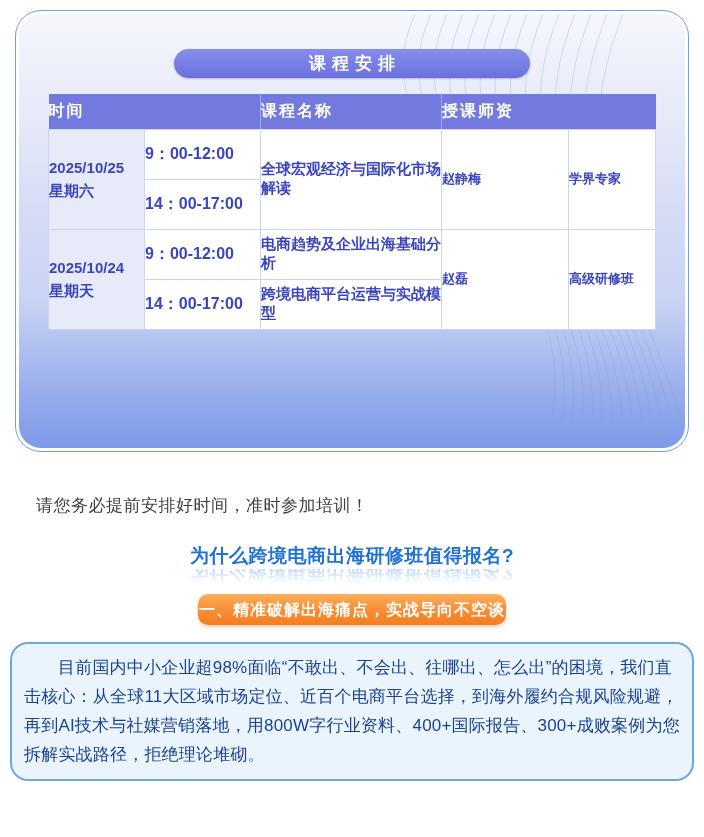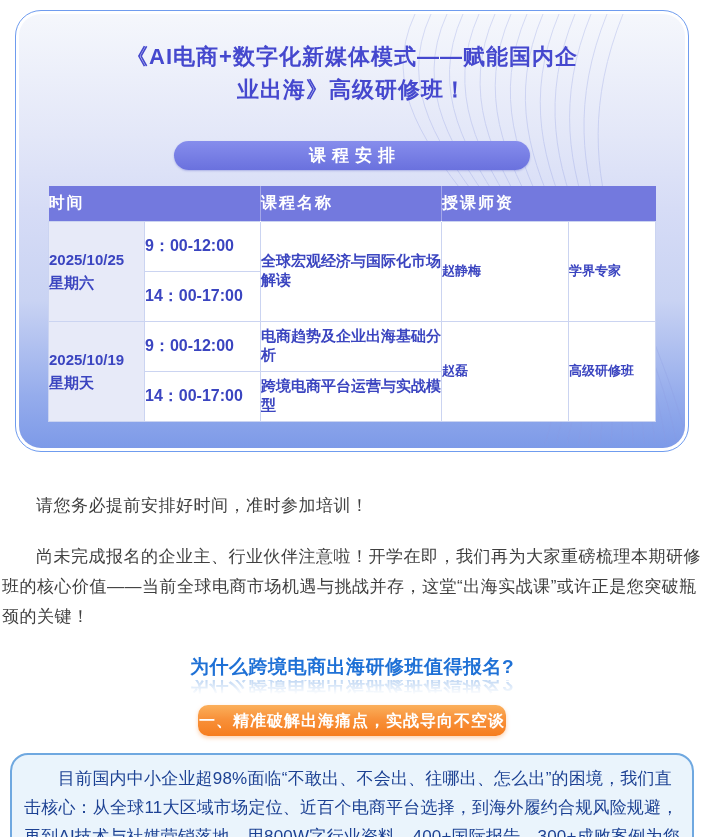--- a/index.html
+++ b/index.html
@@ -86,24 +86,20 @@
           <path d="M142 0C72 164 246 256 237 430"></path>
           <path d="M158 0C88 166 249 259 248 430"></path>
           <path d="M174 0C104 168 252 262 259 430"></path>
           <path d="M190 0C120 170 255 265 270 430"></path>
           <path d="M206 0C136 172 258 268 281 430"></path>
           <path d="M222 0C152 174 261 271 292 430"></path>
           <path d="M238 0C168 176 264 274 303 430"></path>
         </g>
       </svg>
 
-      <div class="hero-title">
-        <div>《AI电商+数字化新媒体模式——赋能国内企</div>
-        <div>业出海》高级研修班！</div>
-      </div>
 
       <div class="pill">课程安排</div>
 
       <table class="schedule">
         <colgroup>
           <col style="width:96px">
             <col style="width:116px">
             <col style="width:181px">
           <col style="width:127px">
             <col style="width:87px">
@@ -125,40 +121,39 @@
             <td class="time-cell">9：00-12:00</td>
             <td rowspan="2" class="course-cell">全球宏观经济与国际化市场解读</td>
             <td rowspan="2" class="teacher-cell">赵静梅</td>
             <td rowspan="2" class="expert-cell">学界专家</td>
           </tr>
           <tr>
             <td class="time-cell">14：00-17:00</td>
           </tr>
           <tr>
             <td rowspan="2" class="date-cell">
-              <div>2025/10/19</div>
+              <div>2025/10/24</div>
               <div>星期天</div>
             </td>
             <td class="time-cell">9：00-12:00</td>
             <td class="course-cell">电商趋势及企业出海基础分析</td>
             <td rowspan="2" class="teacher-cell">赵磊</td>
             <td rowspan="2" class="expert-cell">高级研修班</td>
           </tr>
           <tr>
             <td class="time-cell">14：00-17:00</td>
             <td class="course-cell">跨境电商平台运营与实战模型</td>
           </tr>
         </tbody>
       </table>
     </div>
   </div>
 
   <div class="article">
     <p class="para">请您务必提前安排好时间，准时参加培训！</p>
-    <p class="para second">尚未完成报名的企业主、行业伙伴注意啦！开学在即，我们再为大家重磅梳理本期研修班的核心价值——当前全球电商市场机遇与挑战并存，这堂“出海实战课”或许正是您突破瓶颈的关键！</p>
 
     <div class="question-wrap">
       <div class="question">为什么跨境电商出海研修班值得报名?</div>
       <div class="question question-reflection">为什么跨境电商出海研修班值得报名?</div>
     </div>
 
     <div class="orange-btn">一、精准破解出海痛点，实战导向不空谈</div>
 
     <div class="info-box">目前国内中小企业超98%面临“不敢出、不会出、往哪出、怎么出”的困境，我们直击核心：从全球11大区域市场定位、近百个电商平台选择，到海外履约合规风险规避，再到AI技术与社媒营销落地，用800W字行业资料、400+国际报告、300+成败案例为您拆解实战路径，拒绝理论堆砌。</div>
 

